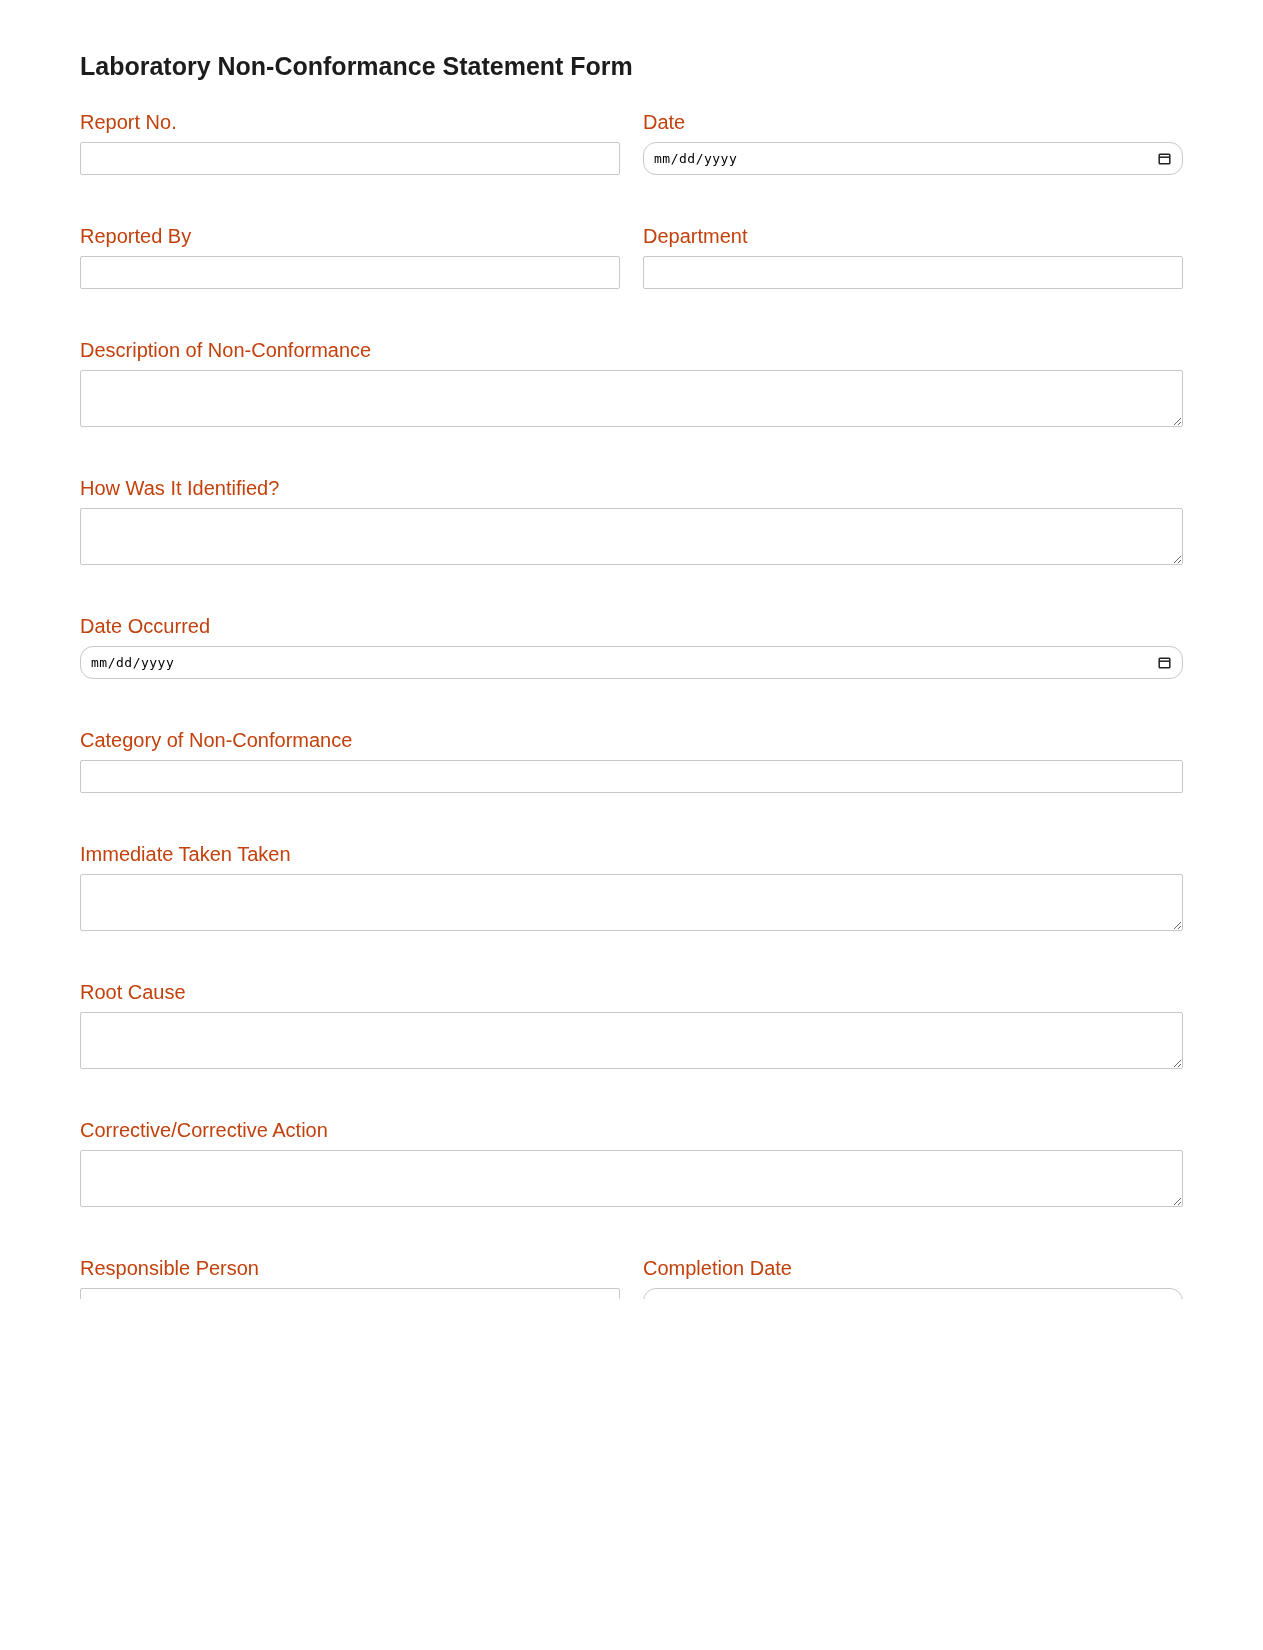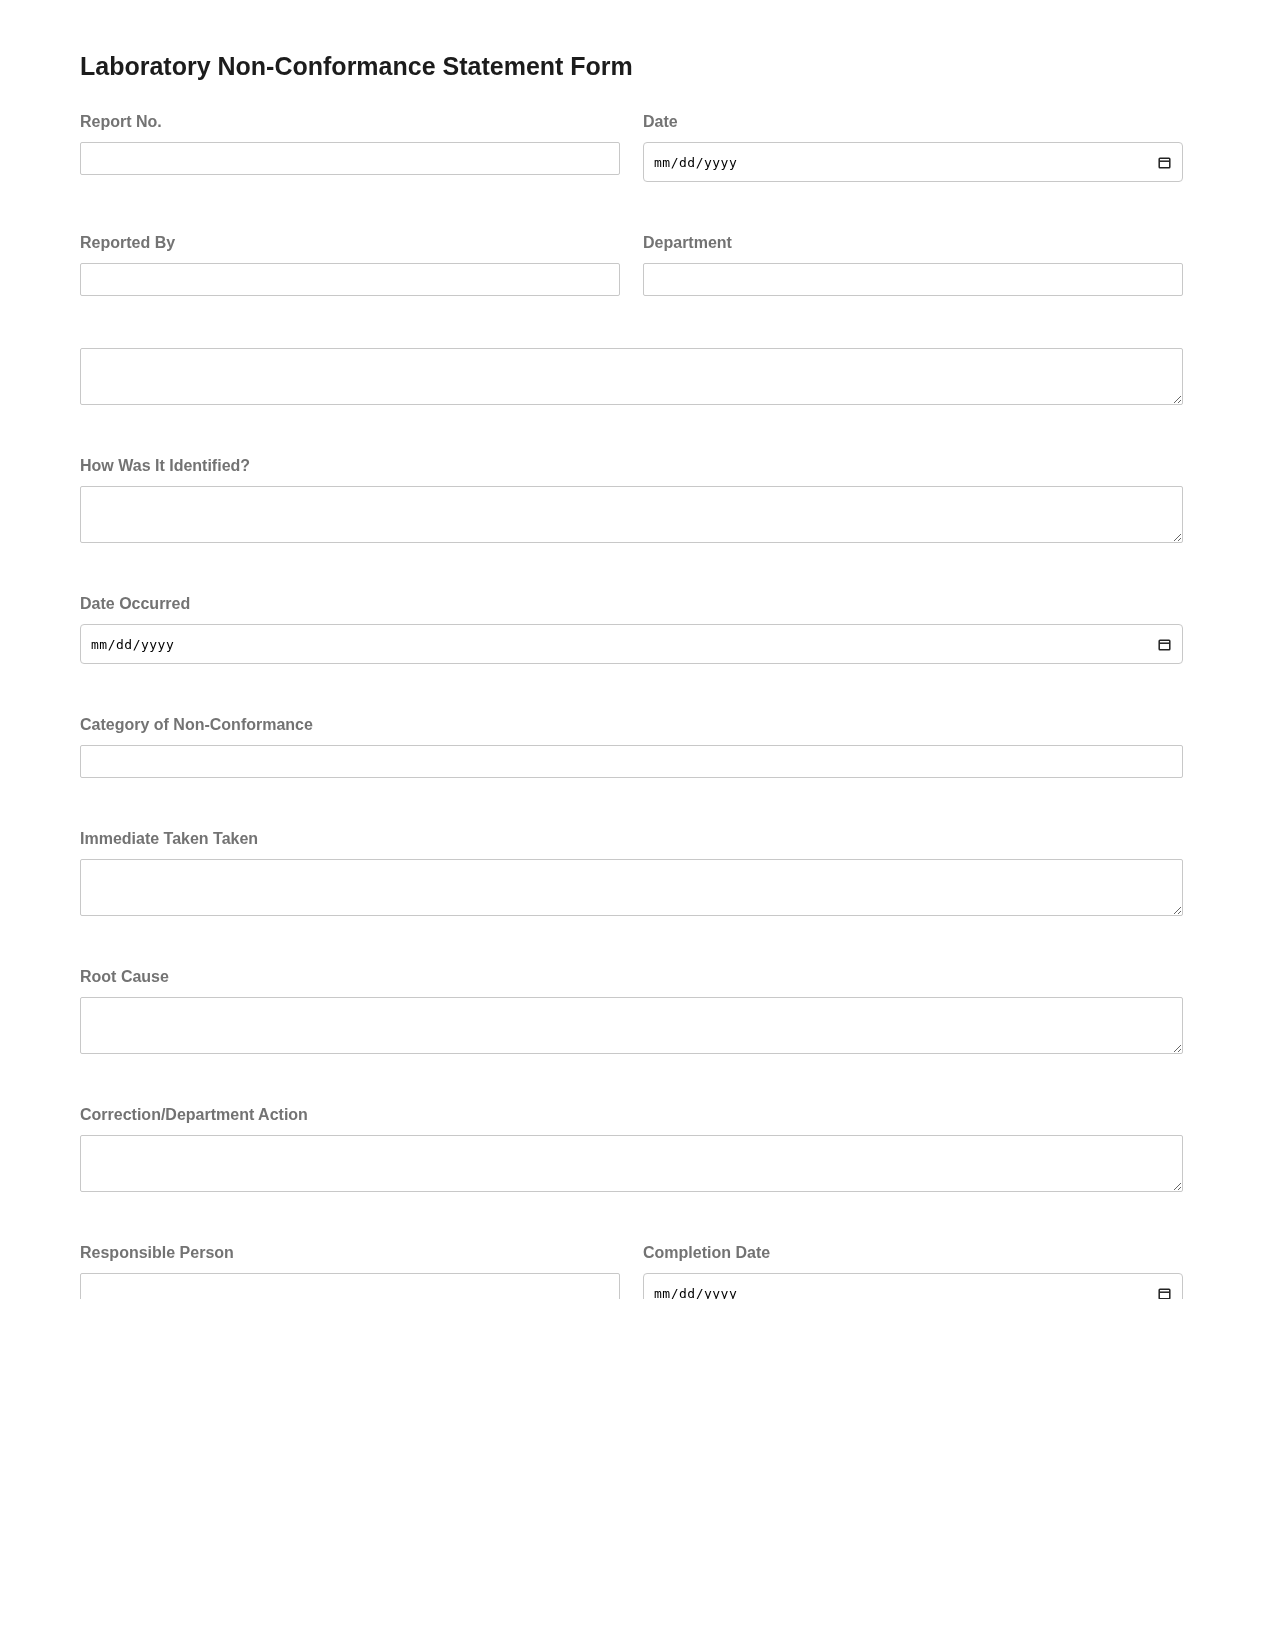--- a/index.html
+++ b/index.html
@@ -24,24 +24,24 @@
     color: #1c1c1c;
     margin: 0 0 33px 0;
   }
   .field-group { margin-bottom: 52px; }
   .field-row { display: flex; gap: 23px; margin-bottom: 52px; }
   .field-row .field-group { margin-bottom: 0; }
   .col { flex: 0 0 540px; width: 540px; }
   .col:last-child { flex: 1 1 auto; }
   .field-label {
     display: block;
-    font-size: 16px;
+    font-size: 20px;
     line-height: 18px;
-    font-weight: 700;
-    color: #737373;
+    font-weight: 400;
+    color: #c2410c;
     margin-bottom: 11px;
   }
   .text-input {
     display: block;
     width: 100%;
     height: 33px;
     background: #fff;
     border: 1px solid #c8c8c8;
     border-radius: 2px;
     padding: 0 10px;
@@ -62,24 +62,24 @@
     font-size: 14px;
     color: #000;
     resize: both;
     outline: none;
   }
   .datetime-input {
     display: flex;
     align-items: center;
     justify-content: space-between;
     width: 100%;
-    height: 40px;
+    height: 33px;
     background: #fff;
     border: 1px solid #c8c8c8;
-    border-radius: 4px;
+    border-radius: 13px;
     padding: 0 10px;
     cursor: text;
   }
   .datetime-placeholder {
     font-family: "DejaVu Sans Mono", monospace;
     font-size: 13px;
     letter-spacing: 0.5px;
     color: #000;
     white-space: pre;
   }
@@ -124,20 +124,21 @@
       <label class="field-label">Reported By</label>
       <input type="text" class="text-input" style="">
     </div>
     <div class="col field-group">
       <label class="field-label">Department</label>
       <input type="text" class="text-input" style="">
     </div>
   </div>
 
   <div class="field-group">
+    <label class="field-label">Description of Non-Conformance</label>
     <textarea class="textarea-input" style=""></textarea>
   </div>
 
   <div class="field-group">
     <label class="field-label">How Was It Identified?</label>
     <textarea class="textarea-input" style=""></textarea>
   </div>
 
   <div class="field-row">
     <div class="col field-group">
@@ -163,21 +164,21 @@
     <label class="field-label">Immediate Taken Taken</label>
     <textarea class="textarea-input" style=""></textarea>
   </div>
 
   <div class="field-group">
     <label class="field-label">Root Cause</label>
     <textarea class="textarea-input" style=""></textarea>
   </div>
 
   <div class="field-group">
-    <label class="field-label">Correction/Department Action</label>
+    <label class="field-label">Corrective/Corrective Action</label>
     <textarea class="textarea-input" style=""></textarea>
   </div>
 
   <div class="field-row">
     <div class="col field-group">
       <label class="field-label">Responsible Person</label>
       <input type="text" class="text-input" style="">
     </div>
     <div class="col field-group">
       <label class="field-label">Completion Date</label>

